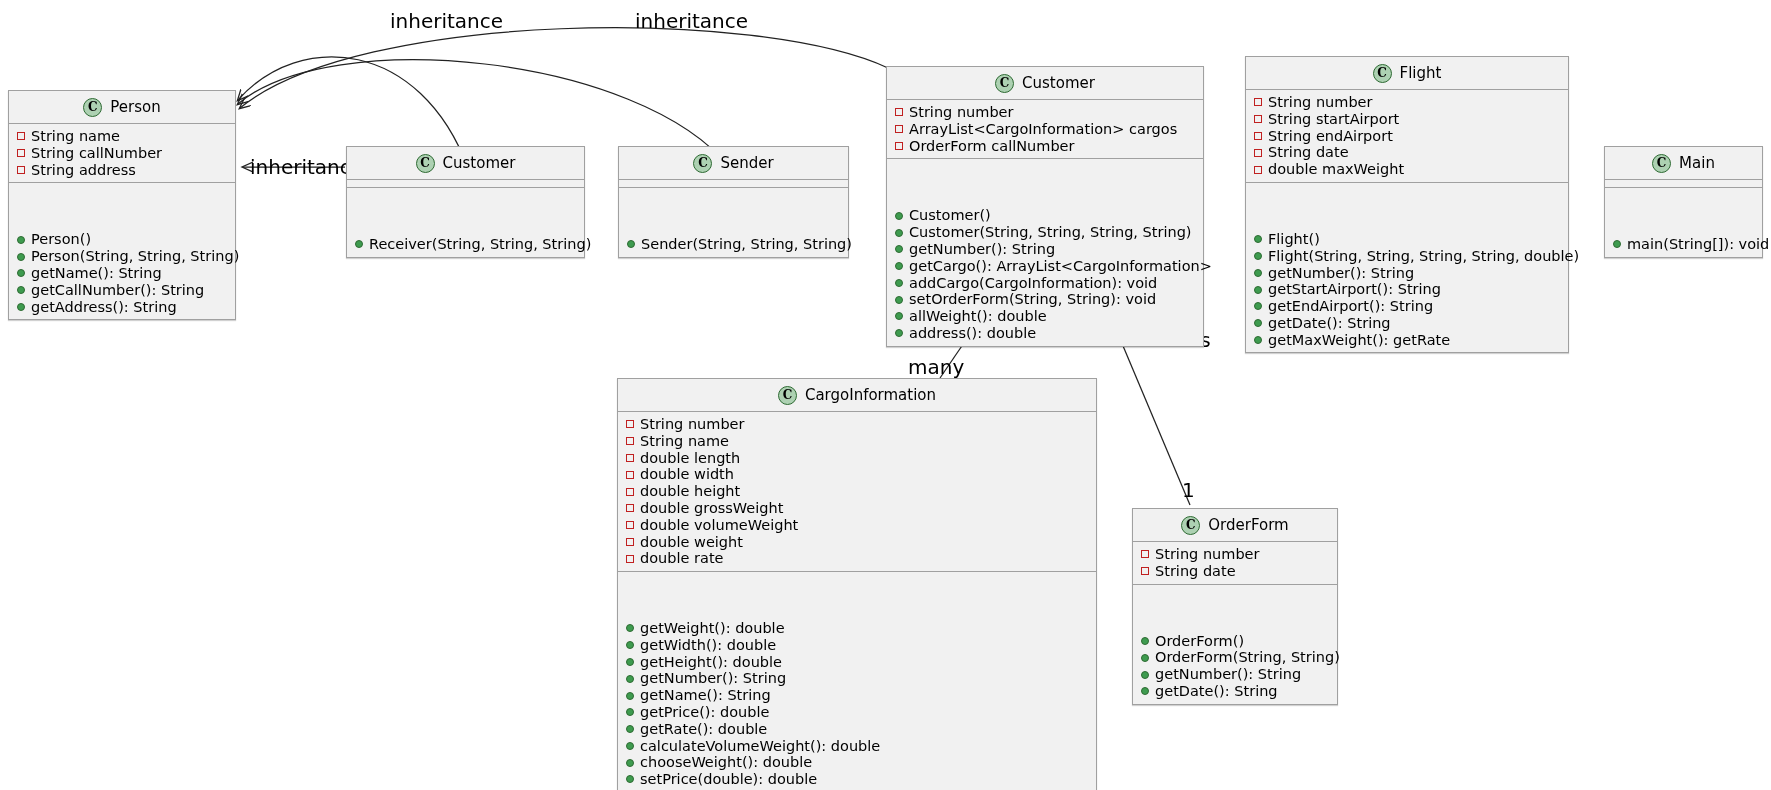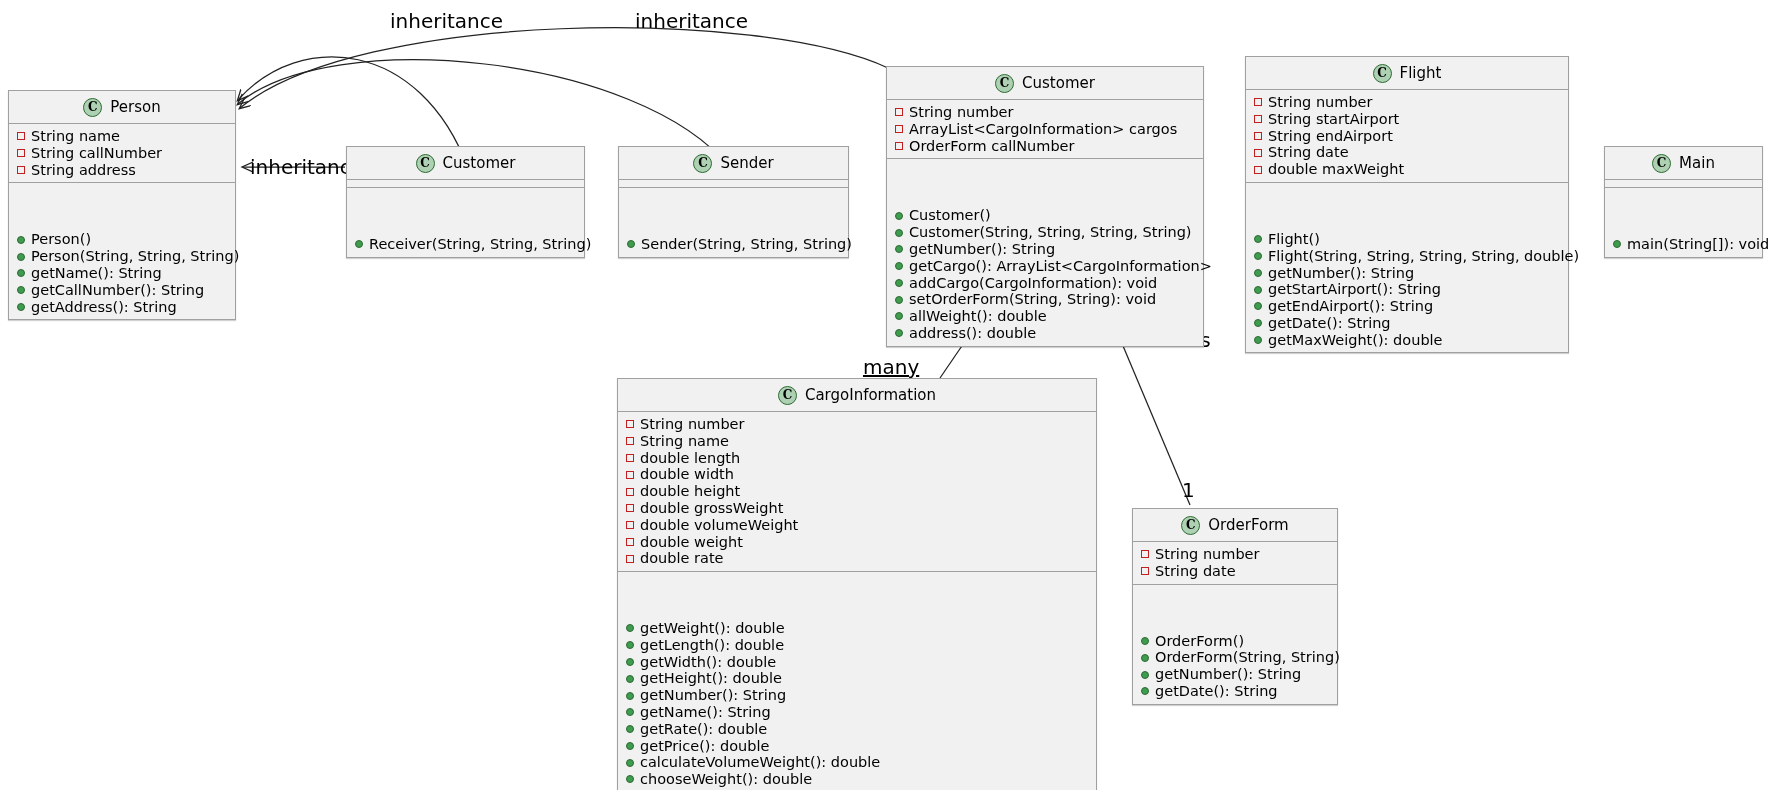--- a/index.html
+++ b/index.html
@@ -147,21 +147,21 @@
   </svg>
 
   <div class="edge-label" style="left:390px; top:9px;">inheritance</div>
 
   <div class="edge-label" style="left:635px; top:9px;">inheritance</div>
 
   <div class="edge-label" style="left:250px; top:155px;">inheritance</div>
 
   <div class="edge-label" style="left:972px; top:328px;">contains</div>
 
-  <div class="edge-label" style="left:863px; top:355px;text-decoration:underline;">many</div>
+  <div class="edge-label" style="left:908px; top:355px;">many</div>
 
   <div class="edge-label" style="left:1126px; top:328px;">contains</div>
 
   <div class="edge-label" style="left:1182px; top:478px;">1</div>
 
   <div class="uml-class" style="left:8px; top:90px; width:228px;">
     <div class="uml-header">
       <span class="class-icon">C</span>
       <span class="class-title">Person</span>
     </div>
@@ -333,21 +333,21 @@
       <div class="member">
           <span class="m-method"></span>
           <span>getEndAirport(): String</span>
         </div>
       <div class="member">
           <span class="m-method"></span>
           <span>getDate(): String</span>
         </div>
       <div class="member">
           <span class="m-method"></span>
-          <span>getMaxWeight(): double</span>
+          <span>getMaxWeight(): getRate</span>
         </div>
     </div>
   </div>
 
   <div class="uml-class" style="left:1604px; top:146px; width:159px;">
     <div class="uml-header">
       <span class="class-icon">C</span>
       <span class="class-title">Main</span>
     </div>
     <div class="uml-compartment empty"></div>
@@ -402,48 +402,44 @@
           <span>double rate</span>
         </div>
     </div>
     <div class="uml-compartment">
       <div class="member">
           <span class="m-method"></span>
           <span>getWeight(): double</span>
         </div>
       <div class="member">
           <span class="m-method"></span>
-          <span>getLength(): double</span>
-        </div>
-      <div class="member">
-          <span class="m-method"></span>
           <span>getWidth(): double</span>
         </div>
       <div class="member">
           <span class="m-method"></span>
           <span>getHeight(): double</span>
         </div>
       <div class="member">
           <span class="m-method"></span>
           <span>getNumber(): String</span>
         </div>
       <div class="member">
           <span class="m-method"></span>
           <span>getName(): String</span>
         </div>
       <div class="member">
           <span class="m-method"></span>
+          <span>getPrice(): double</span>
+        </div>
+      <div class="member">
+          <span class="m-method"></span>
           <span>getRate(): double</span>
         </div>
       <div class="member">
           <span class="m-method"></span>
-          <span>getPrice(): double</span>
-        </div>
-      <div class="member">
-          <span class="m-method"></span>
           <span>calculateVolumeWeight(): double</span>
         </div>
       <div class="member">
           <span class="m-method"></span>
           <span>chooseWeight(): double</span>
         </div>
       <div class="member">
           <span class="m-method"></span>
           <span>setPrice(double): double</span>
         </div>

